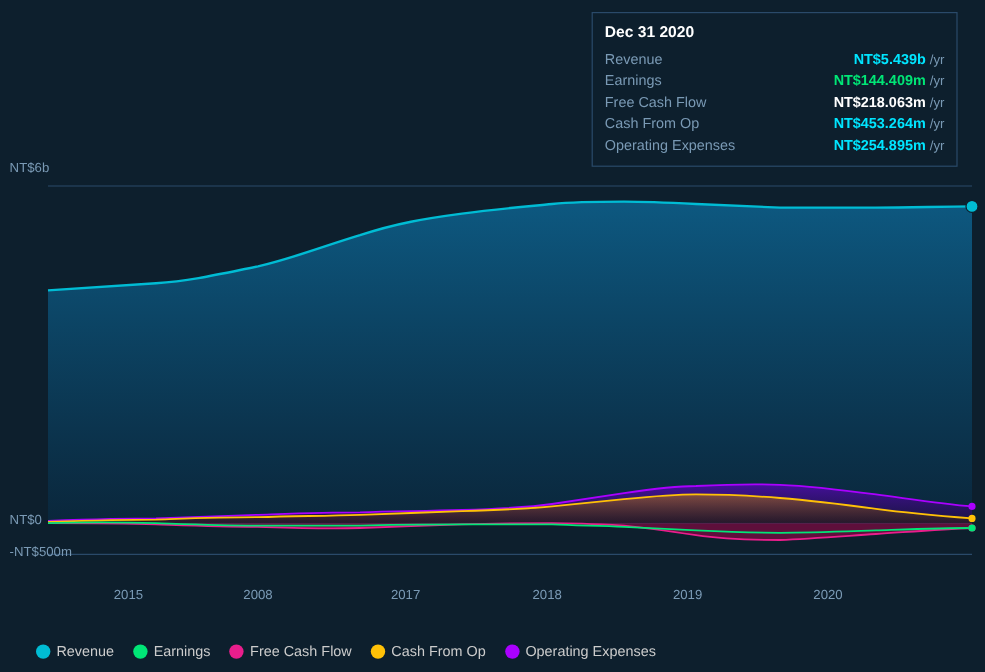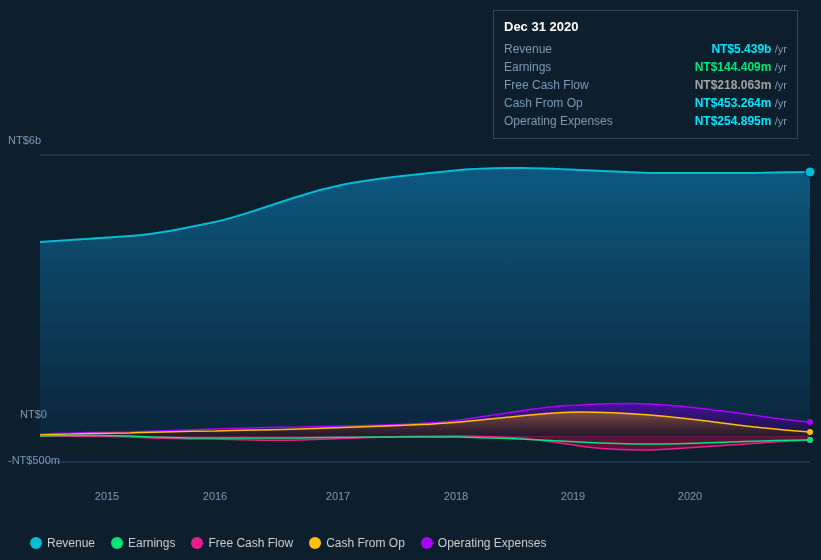--- a/index.html
+++ b/index.html
@@ -58,21 +58,21 @@
       font-weight: bold;
     }
 
     .tooltip-value .unit {
       color: #7a9ab5;
       font-size: 11px;
     }
 
     .color-cyan { color: #00e5ff; }
     .color-green { color: #00e676; }
-    .color-purple { color: #a3a3a3; }
+    .color-purple { color: #ffffff; }
 
     .profit-margin {
       color: #7a9ab5;
       font-size: 11px;
     }
     .profit-margin span {
       color: #00e676;
       font-weight: bold;
     }
 
@@ -216,25 +216,25 @@
 
     <circle cx="810" cy="172" r="5" fill="#00bcd4" stroke="#0d1f2d" stroke-width="1"></circle>
 
     <circle cx="810" cy="422" r="3" fill="#aa00ff"></circle>
     <circle cx="810" cy="432" r="3" fill="#ffc107"></circle>
     <circle cx="810" cy="440" r="3" fill="#e91e8c"></circle>
     <circle cx="810" cy="440" r="3" fill="#00e676"></circle>
   </svg>
 
   <div class="y-label" style="top: 134px;">NT$6b</div>
-  <div class="y-label" style="top: 408px; margin-left: 12px;">NT$0</div>
+  <div class="y-label" style="top: 428px;">NT$0</div>
   <div class="y-label" style="top: 454px;">-NT$500m</div>
 
   <div class="x-label" style="left: 107px;">2015</div>
-  <div class="x-label" style="left: 215px;">2016</div>
+  <div class="x-label" style="left: 215px;">2008</div>
   <div class="x-label" style="left: 338px;">2017</div>
   <div class="x-label" style="left: 456px;">2018</div>
   <div class="x-label" style="left: 573px;">2019</div>
   <div class="x-label" style="left: 690px;">2020</div>
 
   <div id="tooltip">
     <div id="tooltip-title">Dec 31 2020</div>
 
     <div class="tooltip-row">
       <span class="tooltip-label">Revenue</span>

